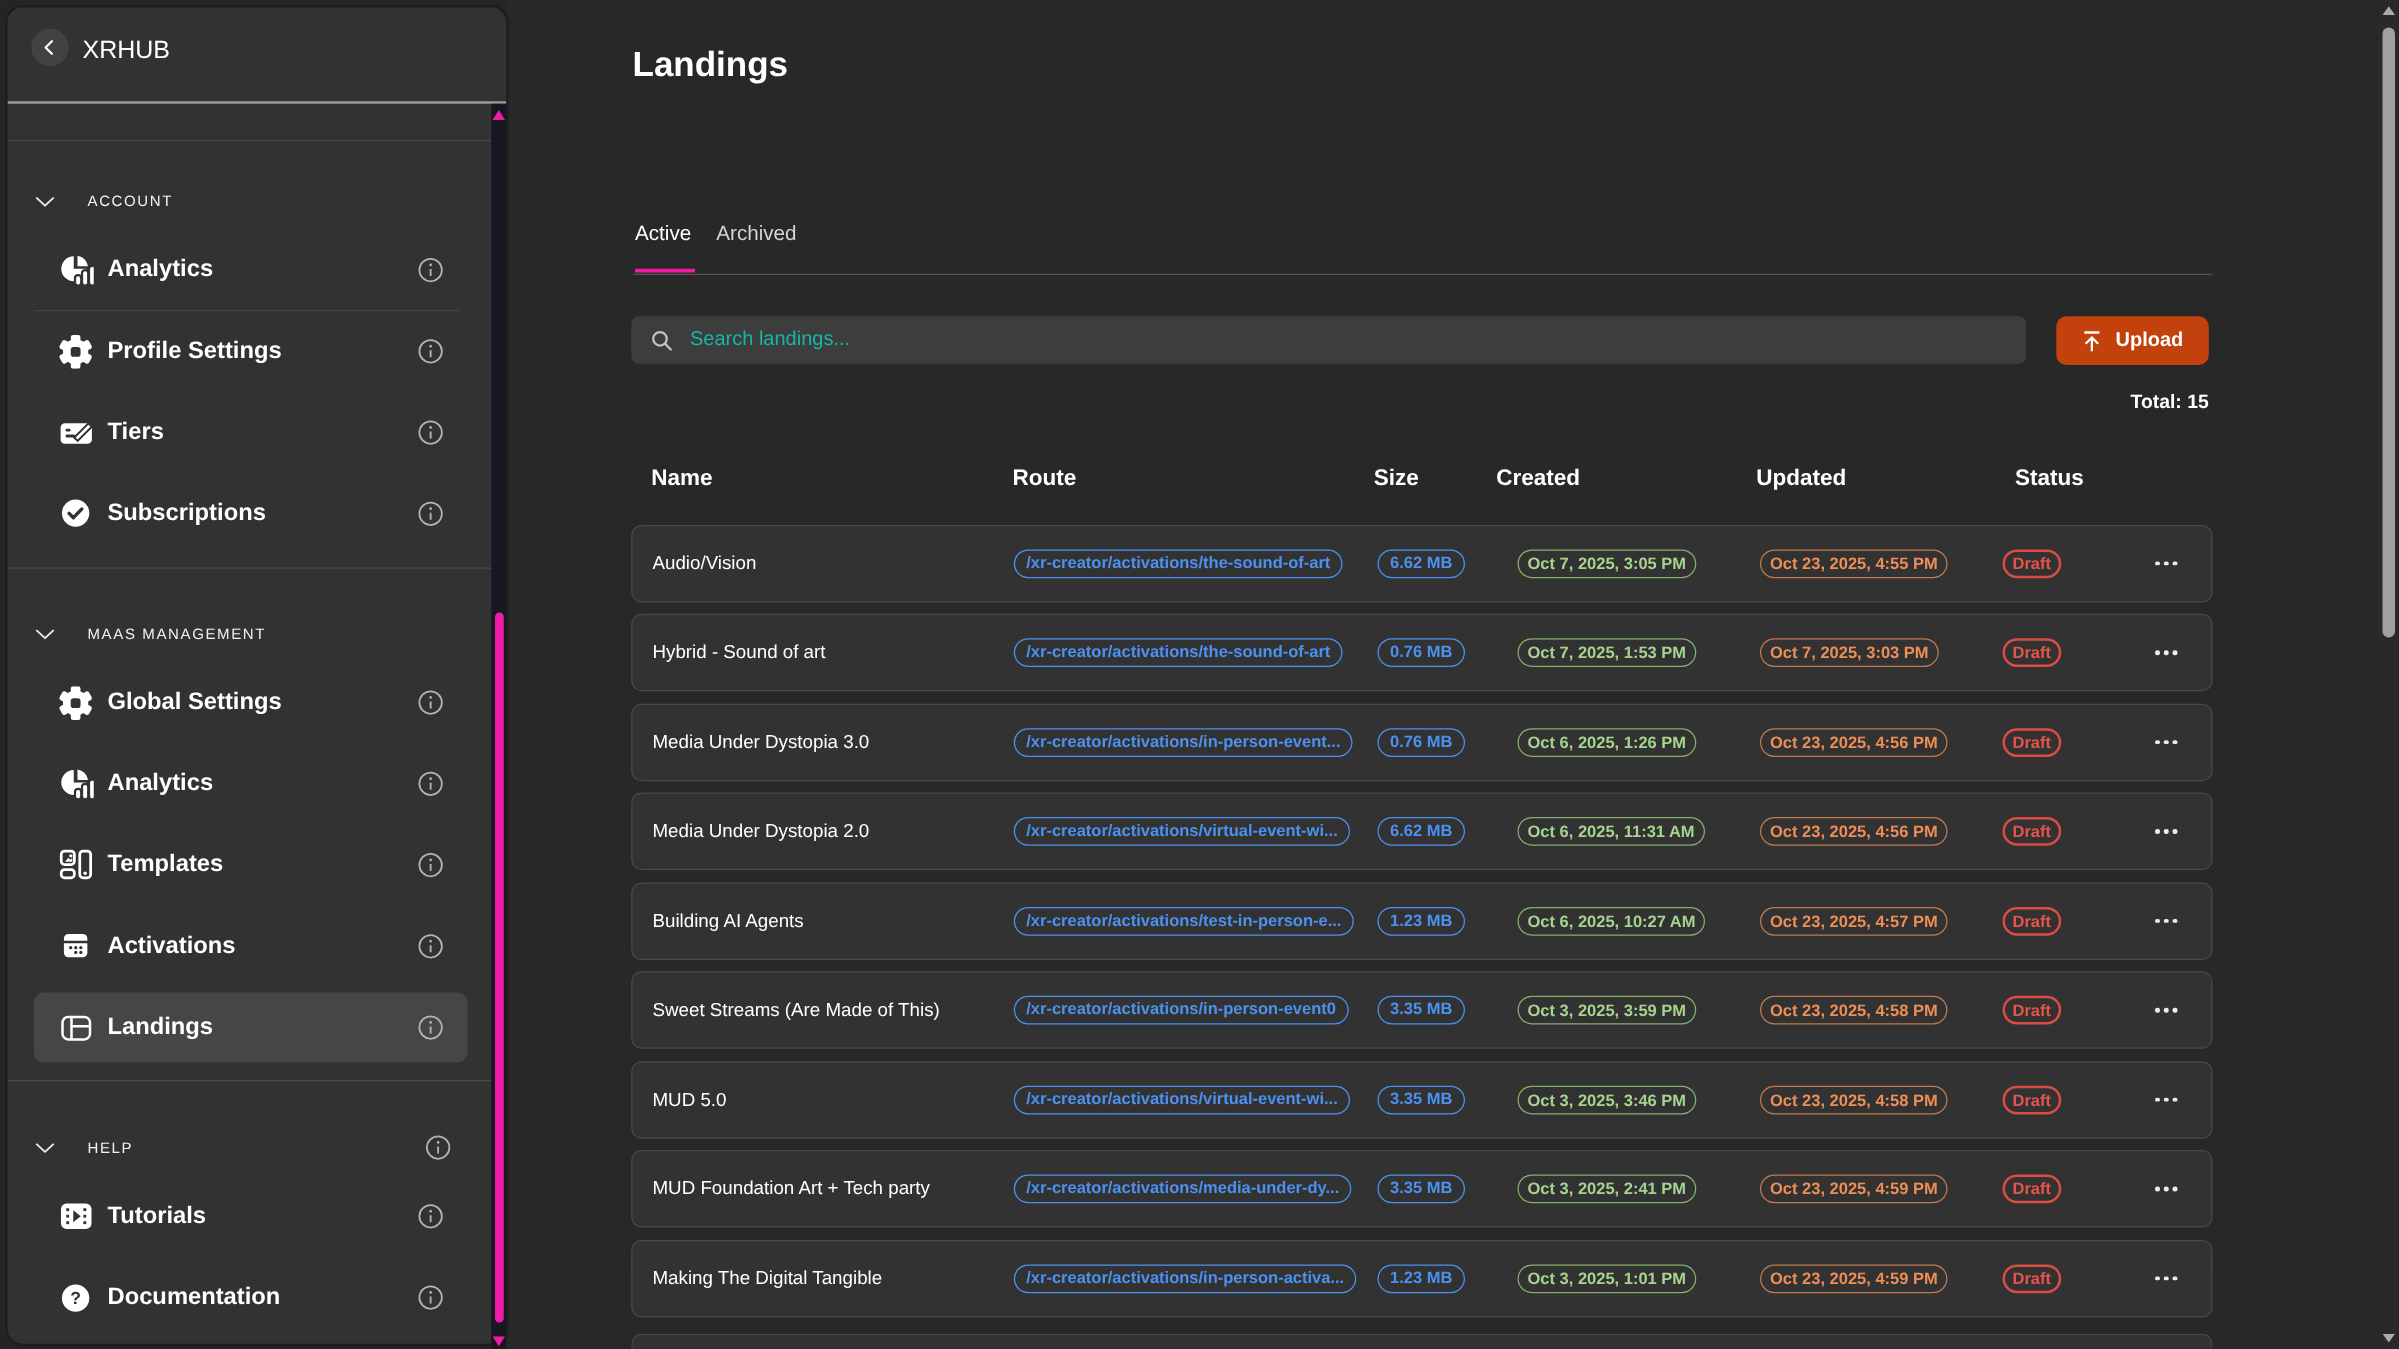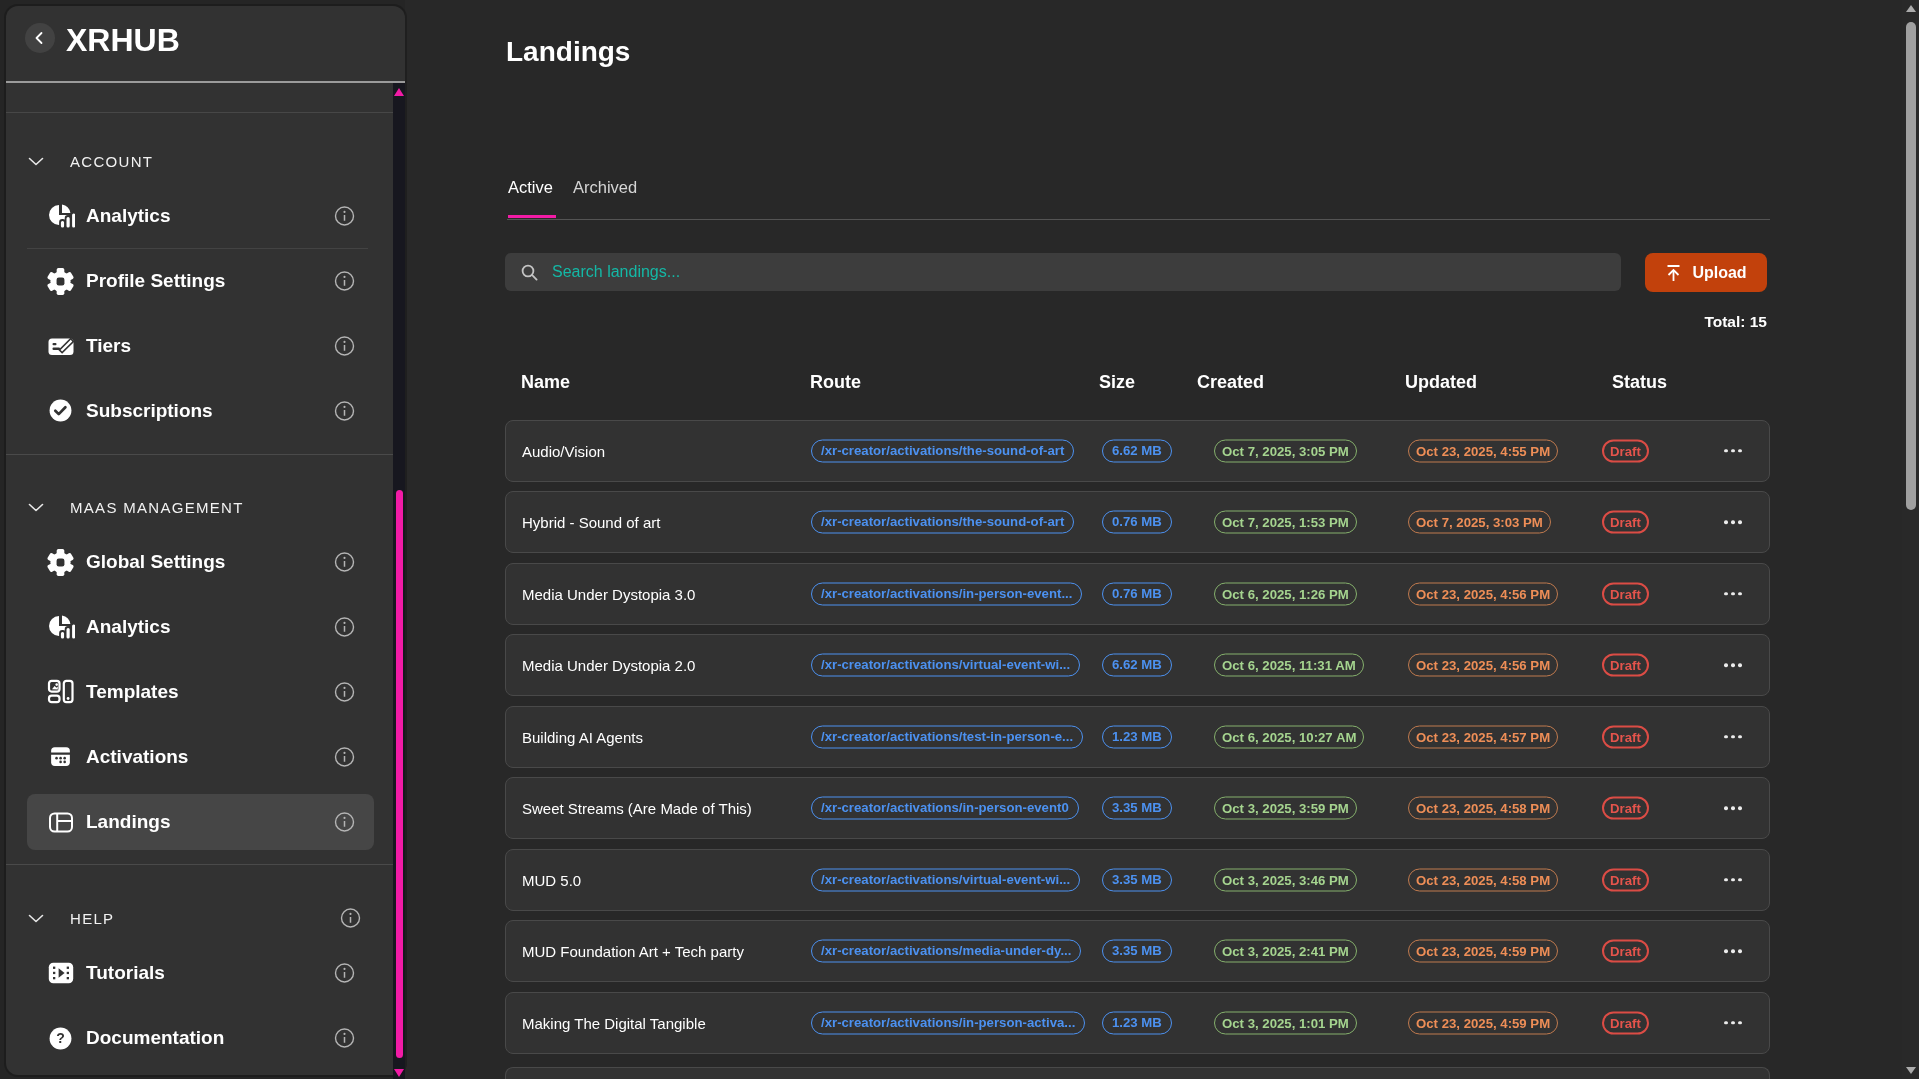--- a/index.html
+++ b/index.html
@@ -1,27 +1,27 @@
 <!DOCTYPE html>
 <html><head><meta charset="utf-8"><title>Landings</title><style>
 *{margin:0;padding:0;box-sizing:border-box}
 html,body{width:1919px;height:1079px;overflow:hidden;background:#252525;font-family:"Liberation Sans",sans-serif}
 #root{position:relative;width:1919px;height:1079px}
 .main{position:absolute;left:405px;top:0;width:1498px;height:1079px;background:#282828}
 .sidebar{position:absolute;left:6px;top:6px;width:399px;height:1069px;background:#323232;border-radius:12px;overflow:hidden;box-shadow:0 0 0 2px rgba(20,20,20,.45)}
 .sb-head{position:absolute;left:0;top:0;width:100%;height:75px}
 .backbtn{position:absolute;left:19px;top:17px;width:30px;height:30px;border-radius:50%;background:#424242;display:flex;align-items:center;justify-content:center}
-.logo{position:absolute;left:60px;top:14px;font-size:32px;font-weight:bold;color:#fff;line-height:40px}
+.logo{position:absolute;left:60px;top:14px;font-size:20px;font-weight:normal;color:#fff;line-height:40px}
 .sb-line{position:absolute;left:0;width:399px;height:2px;background:#9b9b9b}
 .sb-faint{position:absolute;left:0;width:387px;height:1px;background:#474747}
 .sb-sep{position:absolute;left:21px;width:341px;height:1px;background:#434343}
 .sb-div{position:absolute;left:0;width:399px;height:1px;background:#4a4a4a}
 .sect{position:absolute;left:0;width:387px;height:26px;display:flex;align-items:center}
 .sect svg{margin-left:22px}
-.sectlbl{margin-left:26px;font-size:15px;letter-spacing:1.3px;color:#f2f2f2}
+.sectlbl{margin-left:26px;font-size:12px;letter-spacing:1.3px;color:#f2f2f2}
 .item{position:absolute;left:21px;width:347px;height:56px;display:flex;align-items:center}
 .item.sel{background:#464646;border-radius:8px}
 .ic{width:29px;margin-left:19px;display:flex;align-items:center;justify-content:center}
 .ilbl{margin-left:11px;font-size:19px;font-weight:bold;color:#fff}
 .inforight{position:absolute;right:19px;top:50%;transform:translateY(-50%);display:flex}
 .sect .inforight{right:32px}
 .sb-track{position:absolute;left:393px;top:83px;width:12px;height:996px;background:#17171f}
 .sb-arr{position:absolute;left:394px}
 .sb-thumb{position:absolute;left:395.5px;top:490px;width:7px;height:568px;border-radius:4px;background:#f21ba6}
 .h1{position:absolute;left:101px;top:36px;font-size:28px;font-weight:bold;color:#fff}

